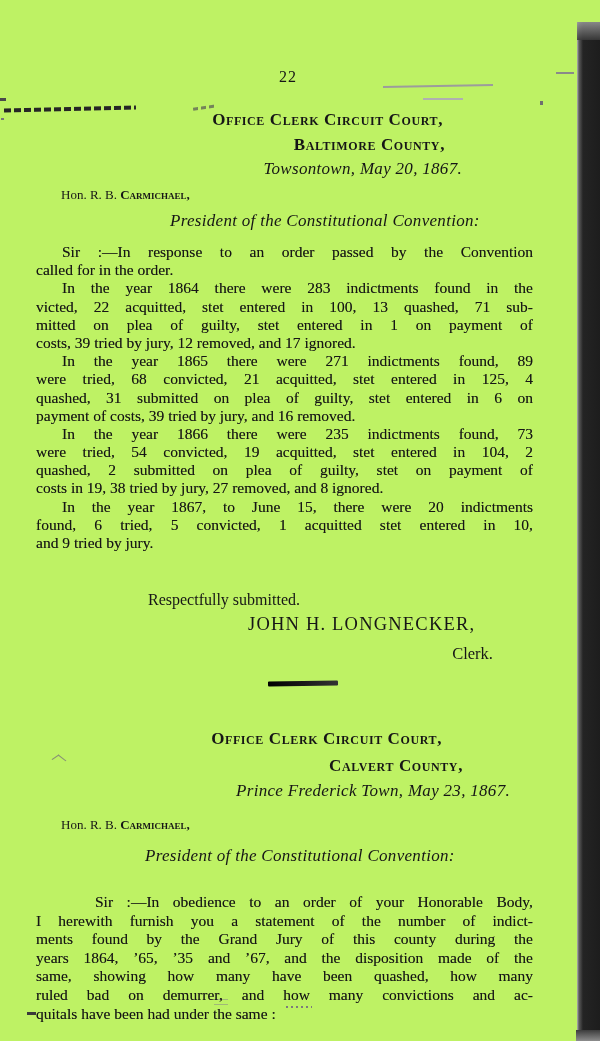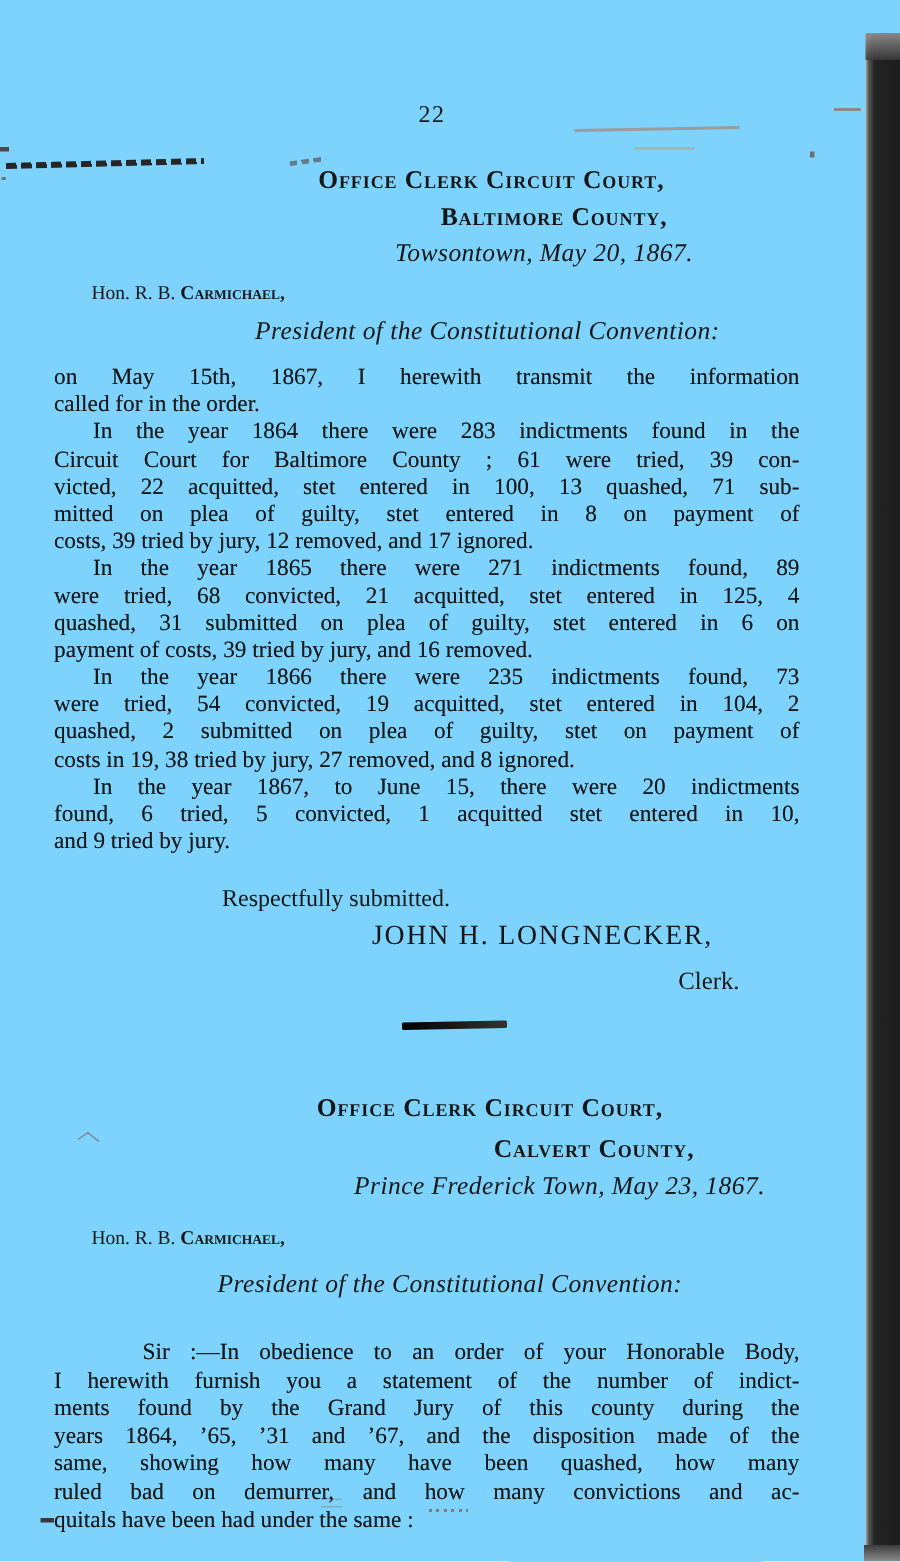--- a/index.html
+++ b/index.html
@@ -1,18 +1,18 @@
 <!DOCTYPE html>
 <html><head>
 <meta charset="utf-8">
 <style>
   html,body{margin:0;padding:0;background:#ffffff;}
   .page{
     position:relative;width:600px;height:1041px;overflow:hidden;
-    background:#7dd3fc;
+    background:#bef264;
     font-family:"Liberation Serif","DejaVu Serif",serif;
     color:#161616;
   }
   
   .abs{position:absolute;white-space:nowrap;}
   .pagenum{top:68px;left:0;width:576px;text-align:center;font-size:16px;letter-spacing:1px;}
   .sc{font-variant:small-caps;font-weight:600;font-size:17px;letter-spacing:.6px;}
   .ital{font-style:italic;font-size:17px;letter-spacing:.3px;}
   .hon{font-size:13px;}
   .hon .name{font-variant:small-caps;font-weight:600;}
@@ -104,28 +104,27 @@
 
   <section>
     <div class="abs sc l1-office">Office Clerk Circuit Court,</div>
     <div class="abs sc l1-county">Baltimore County,</div>
     <div class="abs ital l1-date">Towsontown, May 20, 1867.</div>
     <div class="abs hon l1-hon"><span>Hon. R. B. </span><span class="name">Carmichael,</span></div>
     <div class="abs ital l1-title">President of the Constitutional Convention:</div>
 
     <div class="body body1">
         <div class="para">
-          <div class="jline">on May 15th, 1867, I herewith transmit the information</div>
+          <div class="jline indent">Sir :—In response to an order passed by the Convention</div>
           <div class="jline last">called for in the order.</div>
         </div>
         <div class="para">
           <div class="jline indent">In the year 1864 there were 283 indictments found in the</div>
-          <div class="jline">Circuit Court for Baltimore County ; 61 were tried, 39 con-</div>
           <div class="jline">victed, 22 acquitted, stet entered in 100, 13 quashed, 71 sub-</div>
-          <div class="jline">mitted on plea of guilty, stet entered in 8 on payment of</div>
+          <div class="jline">mitted on plea of guilty, stet entered in 1 on payment of</div>
           <div class="jline last">costs, 39 tried by jury, 12 removed, and 17 ignored.</div>
         </div>
         <div class="para">
           <div class="jline indent">In the year 1865 there were 271 indictments found, 89</div>
           <div class="jline">were tried, 68 convicted, 21 acquitted, stet entered in 125, 4</div>
           <div class="jline">quashed, 31 submitted on plea of guilty, stet entered in 6 on</div>
           <div class="jline last">payment of costs, 39 tried by jury, and 16 removed.</div>
         </div>
         <div class="para">
           <div class="jline indent">In the year 1866 there were 235 indictments found, 73</div>
@@ -152,21 +151,21 @@
     <div class="abs sc l2-county">Calvert County,</div>
     <div class="abs ital l2-date">Prince Frederick Town, May 23, 1867.</div>
     <div class="abs hon l2-hon"><span>Hon. R. B. </span><span class="name">Carmichael,</span></div>
     <div class="abs ital l2-title">President of the Constitutional Convention:</div>
 
     <div class="body body2">
         <div class="para">
           <div class="jline indent">Sir :—In obedience to an order of your Honorable Body,</div>
           <div class="jline">I herewith furnish you a statement of the number of indict-</div>
           <div class="jline">ments found by the Grand Jury of this county during the</div>
-          <div class="jline">years 1864, ’65, ’31 and ’67, and the disposition made of the</div>
+          <div class="jline">years 1864, ’65, ’35 and ’67, and the disposition made of the</div>
           <div class="jline">same, showing how many have been quashed, how many</div>
           <div class="jline">ruled bad on demurrer, and how many convictions and ac-</div>
           <div class="jline last">quitals have been had under the same :</div>
         </div>
       </div>
   </section>
 
 </div>
 
 </body></html>

